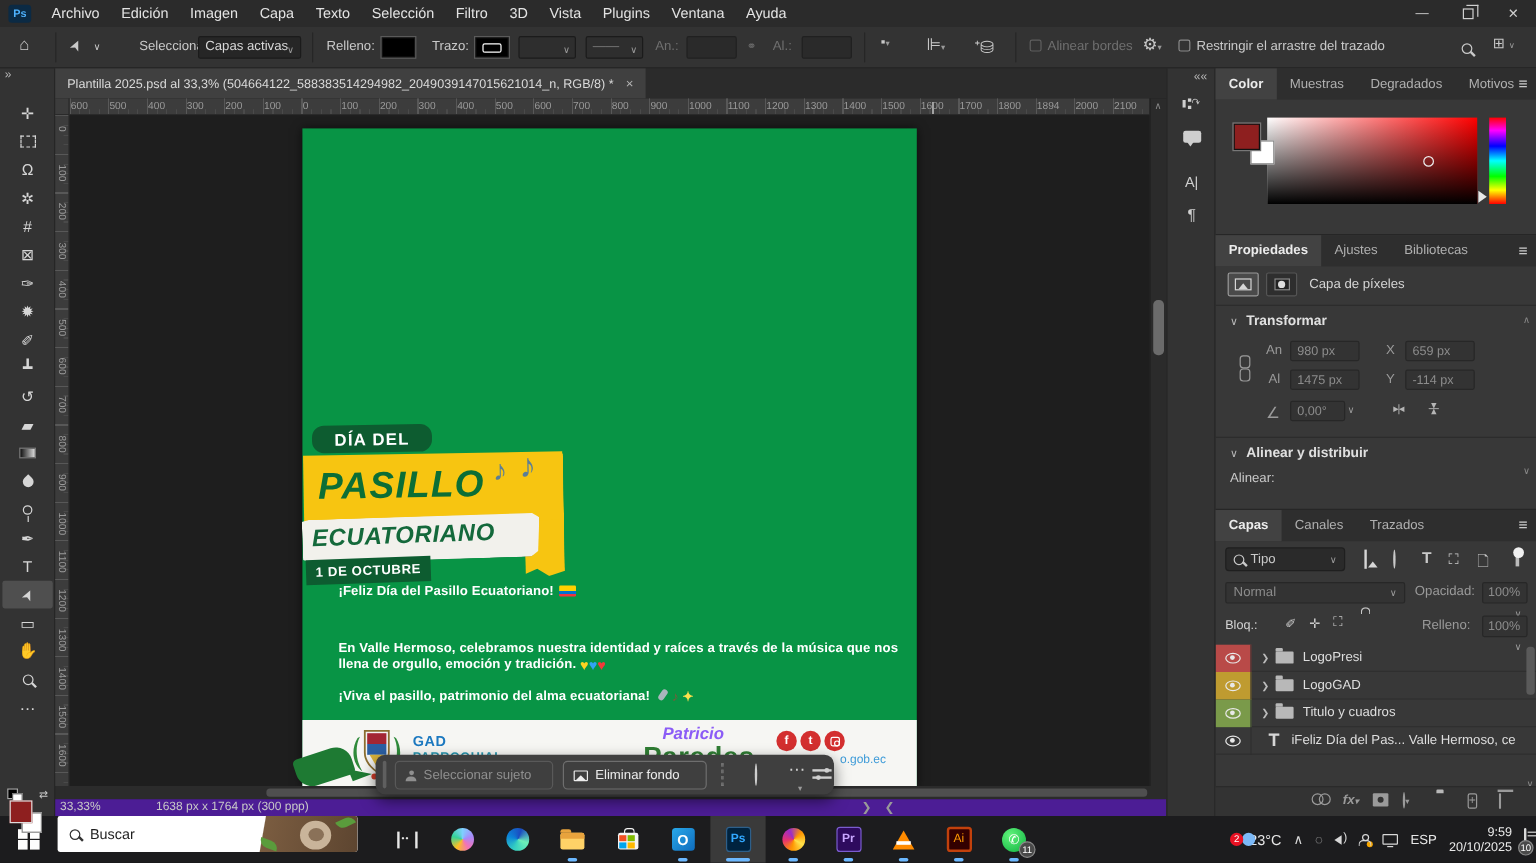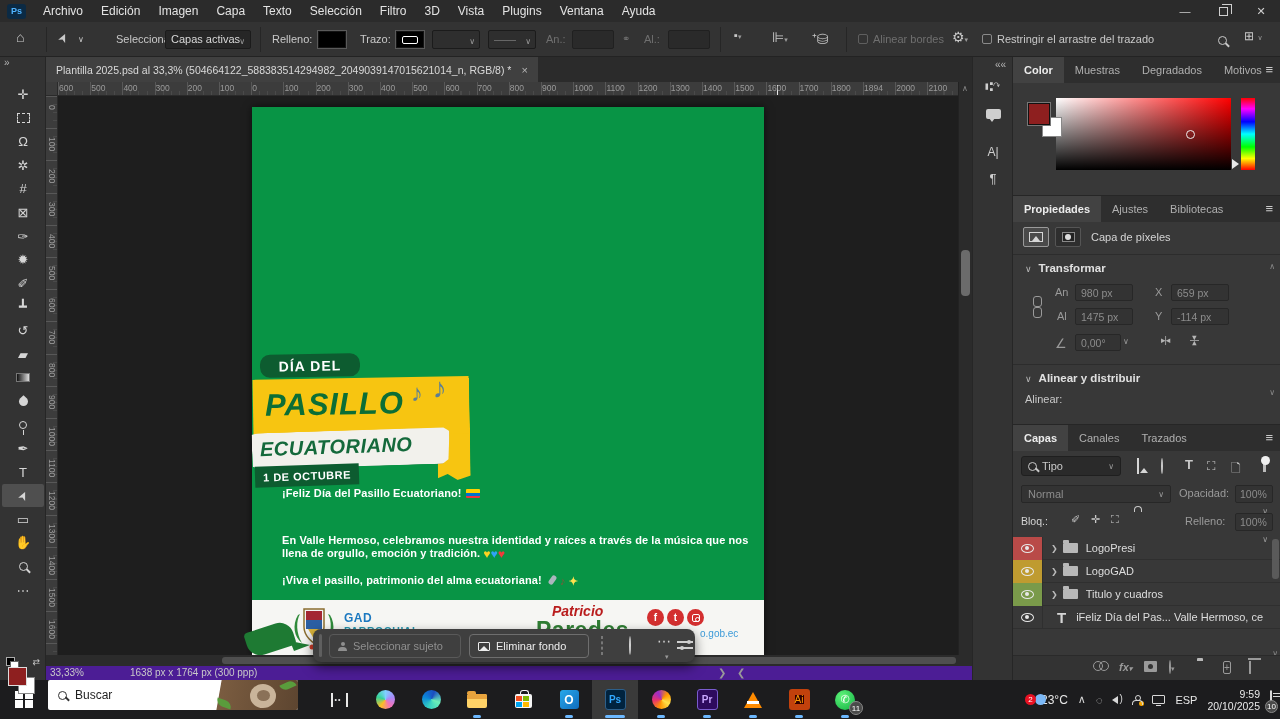--- a/index.html
+++ b/index.html
@@ -79,21 +79,21 @@
 #p-white{position:absolute;left:0;top:323px;width:198px;height:37px;background:#f2f1ec;transform:rotate(-2deg);box-shadow:0 2px 3px rgba(0,0,0,.3);clip-path:polygon(0 4%,3% 0,97% 2%,100% 12%,99% 88%,96% 100%,4% 97%,0 90%)}
 #p-sub{position:absolute;left:8px;top:5px;color:#14693b;font-size:20px;font-weight:bold;font-style:italic;letter-spacing:.5px}
 #p-date{position:absolute;left:3px;top:358px;width:104px;height:21px;background:#0d5c30;color:#fff;font-weight:bold;font-size:11px;letter-spacing:.5px;display:flex;align-items:center;justify-content:center;transform:rotate(-2deg)}
 .p-line{position:absolute;left:30px;color:#fff;font-weight:bold;font-size:11px;letter-spacing:.1px}
 .flagec{display:inline-block;width:14px;height:9px;vertical-align:-1px;margin-left:4px;background:linear-gradient(to bottom,#ffd100 0 50%,#0072ce 50% 75%,#ef3340 75% 100%);border-radius:1px}
 .heart{font-size:12px;vertical-align:-1px}
 .p-ico{display:inline-block;vertical-align:-1px}
 #p-footer{position:absolute;left:0;top:493px;width:512px;height:57px;background:#f6f6f3}
 .gadline1{position:absolute;left:92px;top:11px;color:#1c79c0;font-weight:bold;font-size:12px;letter-spacing:.5px}
 .gadline2{position:absolute;left:92px;top:25px;color:#2694ad;font-weight:bold;font-size:10.5px;letter-spacing:.5px}
-.pp-first{position:absolute;left:300px;top:3px;color:#b91c1c;font-weight:bold;font-size:14px;font-style:italic}
+.pp-first{position:absolute;left:300px;top:3px;color:#8b5cf6;font-weight:bold;font-size:14px;font-style:italic}
 .pp-last{position:absolute;left:284px;top:17px;color:#2f7d33;font-weight:bold;font-size:23px;letter-spacing:.5px}
 .soc{position:absolute;top:9px;width:17px;height:17px;border-radius:50%;background:#d32f2f;color:#fff;font-size:10px;font-weight:bold;display:flex;align-items:center;justify-content:center}
 .insta-glyph{width:8px;height:8px;border:1.5px solid #fff;border-radius:2px;position:relative}
 .insta-glyph::after{content:"";position:absolute;left:2px;top:2px;width:3px;height:3px;border:1px solid #fff;border-radius:50%}
 .p-url{position:absolute;left:448px;top:28px;color:#3d9bd8;font-size:10px}
 .leafL{position:absolute;left:-6px;top:26px;width:48px;height:26px;background:#1e7a33;transform:rotate(-18deg);border-radius:4px 14px 4px 14px}
 
 #contextbar{position:absolute;left:313px;top:629px;width:382px;height:33px;background:#3f3f3f;border-radius:8px;box-shadow:0 5px 12px rgba(0,0,0,.55);z-index:30}
 #ctx-handle{position:absolute;left:6px;top:5px;width:3px;height:23px;background:#5f5f5f;border-radius:2px}
 .ctxbtn{position:absolute;top:5px;height:24px;border:1px solid #595959;border-radius:4px;display:flex;align-items:center;gap:6px;padding:0 8px;font-size:11px}
@@ -218,21 +218,21 @@
 .store{width:17px;height:14px;background:#f5f5f5;border-radius:2px;position:relative;margin-top:3px;display:grid;grid-template-columns:6px 6px;grid-template-rows:5px 5px;gap:1px;padding:1.5px}
 .store::before{content:"";position:absolute;left:5px;top:-4px;width:7px;height:4px;border:1.5px solid #f5f5f5;border-bottom:none;border-radius:3px 3px 0 0}
 .store span:nth-child(1){background:#f25022}.store span:nth-child(2){background:#7fba00}
 .store span:nth-child(3){background:#00a4ef}.store span:nth-child(4){background:#ffb900}
 .outlook{width:19px;height:19px;background:linear-gradient(135deg,#28a8ea,#0f6cbd);border-radius:3px;color:#fff;font-weight:bold;font-size:12px;display:flex;align-items:center;justify-content:center}
 .psico{width:21px;height:21px;background:#00233f;border:1px solid #2d5f8a;border-radius:3px;color:#31a8ff;font-weight:bold;font-size:10px;display:flex;align-items:center;justify-content:center}
 .firefox{width:19px;height:19px;border-radius:50%;background:conic-gradient(from 120deg,#ffe24a,#ff9500,#e6336e,#9a2cc9,#ff9500,#ffe24a)}
 .prico{width:21px;height:21px;background:#2e0b5e;border:1px solid #7a5ccf;border-radius:3px;color:#c9a6ff;font-weight:bold;font-size:10px;display:flex;align-items:center;justify-content:center}
 .vlc{width:0;height:0;border-left:9px solid transparent;border-right:9px solid transparent;border-bottom:16px solid #ff8b00;position:relative}
 .vlc::after{content:"";position:absolute;left:-6px;top:9px;width:12px;height:3px;background:#fff}
-.aiico{width:21px;height:21px;background:#300;border:6px solid #c2410c;border-radius:3px;color:#ff9a00;font-weight:normal;font-size:10px;display:flex;align-items:center;justify-content:center}
+.aiico{width:21px;height:21px;background:#300;border:2px solid #c2410c;border-radius:3px;color:#ff9a00;font-weight:normal;font-size:10px;display:flex;align-items:center;justify-content:center}
 .whats{width:20px;height:20px;border-radius:50%;background:radial-gradient(circle at 35% 30%,#5ff37a,#10b141);color:#fff;font-size:11px;display:flex;align-items:center;justify-content:center}
 .badge{position:absolute;border-radius:50%;background:#e81123;color:#fff;font-size:8px;display:flex;align-items:center;justify-content:center}
 .badge.gray{background:#4a4a4a;border:1px solid #888}
 #tray{position:absolute;right:0;top:0;height:39px;display:flex;align-items:center;gap:10px;padding-right:8px;color:#e8e8e8}
 .cloud{position:relative;width:24px;height:14px;background:#7cb9f7;border-radius:8px;margin-top:4px}
 .cloud::before{content:"";position:absolute;left:4px;top:-6px;width:11px;height:11px;background:#7cb9f7;border-radius:50%}
 .temp{font-size:12px}
 .trayglyph{font-size:11px;color:#d8d8d8}
 .spk{width:0;height:0;border-top:4px solid transparent;border-bottom:4px solid transparent;border-right:6px solid #d8d8d8;position:relative;margin-right:4px}
 .spk::after{content:")";position:absolute;left:7px;top:-7px;color:#d8d8d8;font-size:10px}

